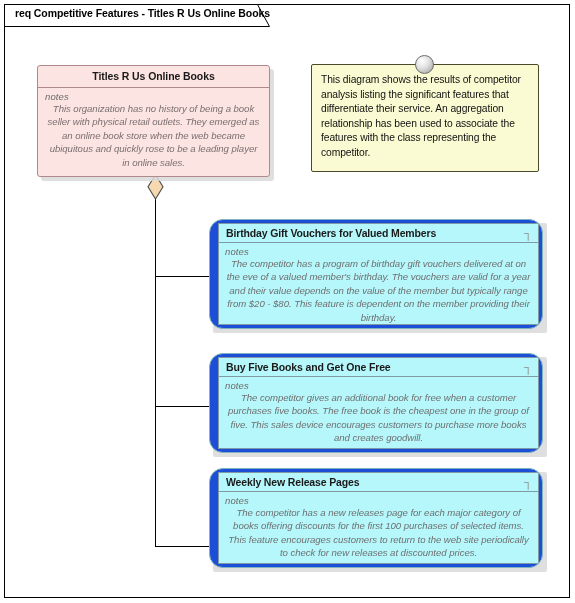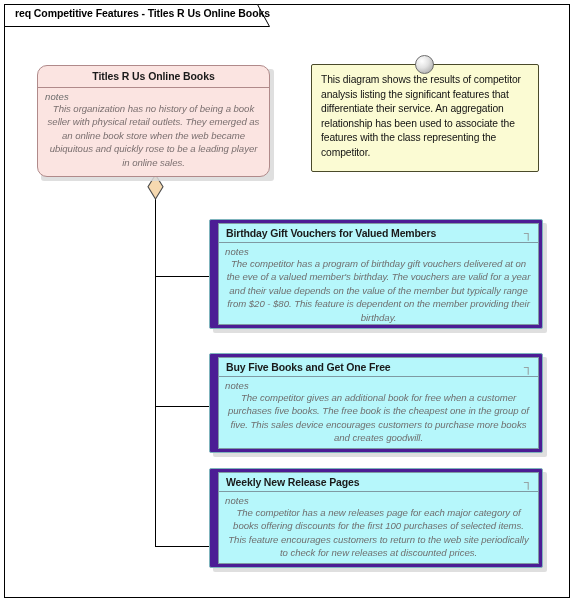--- a/index.html
+++ b/index.html
@@ -62,21 +62,21 @@
     opacity: 0.85;
   }
   .elem-body {
     position: absolute;
     left: 0;
     top: 0;
     width: 100%;
     height: 100%;
     box-sizing: border-box;
     border: 1px solid #9b8080;
-    border-radius: 10px;
+    border-radius: 3px;
     overflow: hidden;
   }
 
   
   .pink .elem-body {
     background: #fbe4e1;
     border-color: #b08a8a;
   }
   .pink .elem-title {
     height: 21px;
@@ -87,23 +87,23 @@
     color: #1a1a1a;
     border-bottom: 1px solid #b08a8a;
     letter-spacing: -0.1px;
   }
   .pink .elem-notes {
     padding: 3px 7px 4px 7px;
   }
 
   
   .cyan .elem-body {
-    background: #4c1d95;
+    background: #1d4ed8;
     border: 1px solid #7fb4bd;
-    border-radius: 2px;
+    border-radius: 14px;
   }
   .cyan .inner {
     position: absolute;
     left: 8px;
     top: 3px;
     right: 3px;
     bottom: 3px;
     background: #b6f7fb;
     border: 1px solid #7f9aa3;
     box-sizing: border-box;

